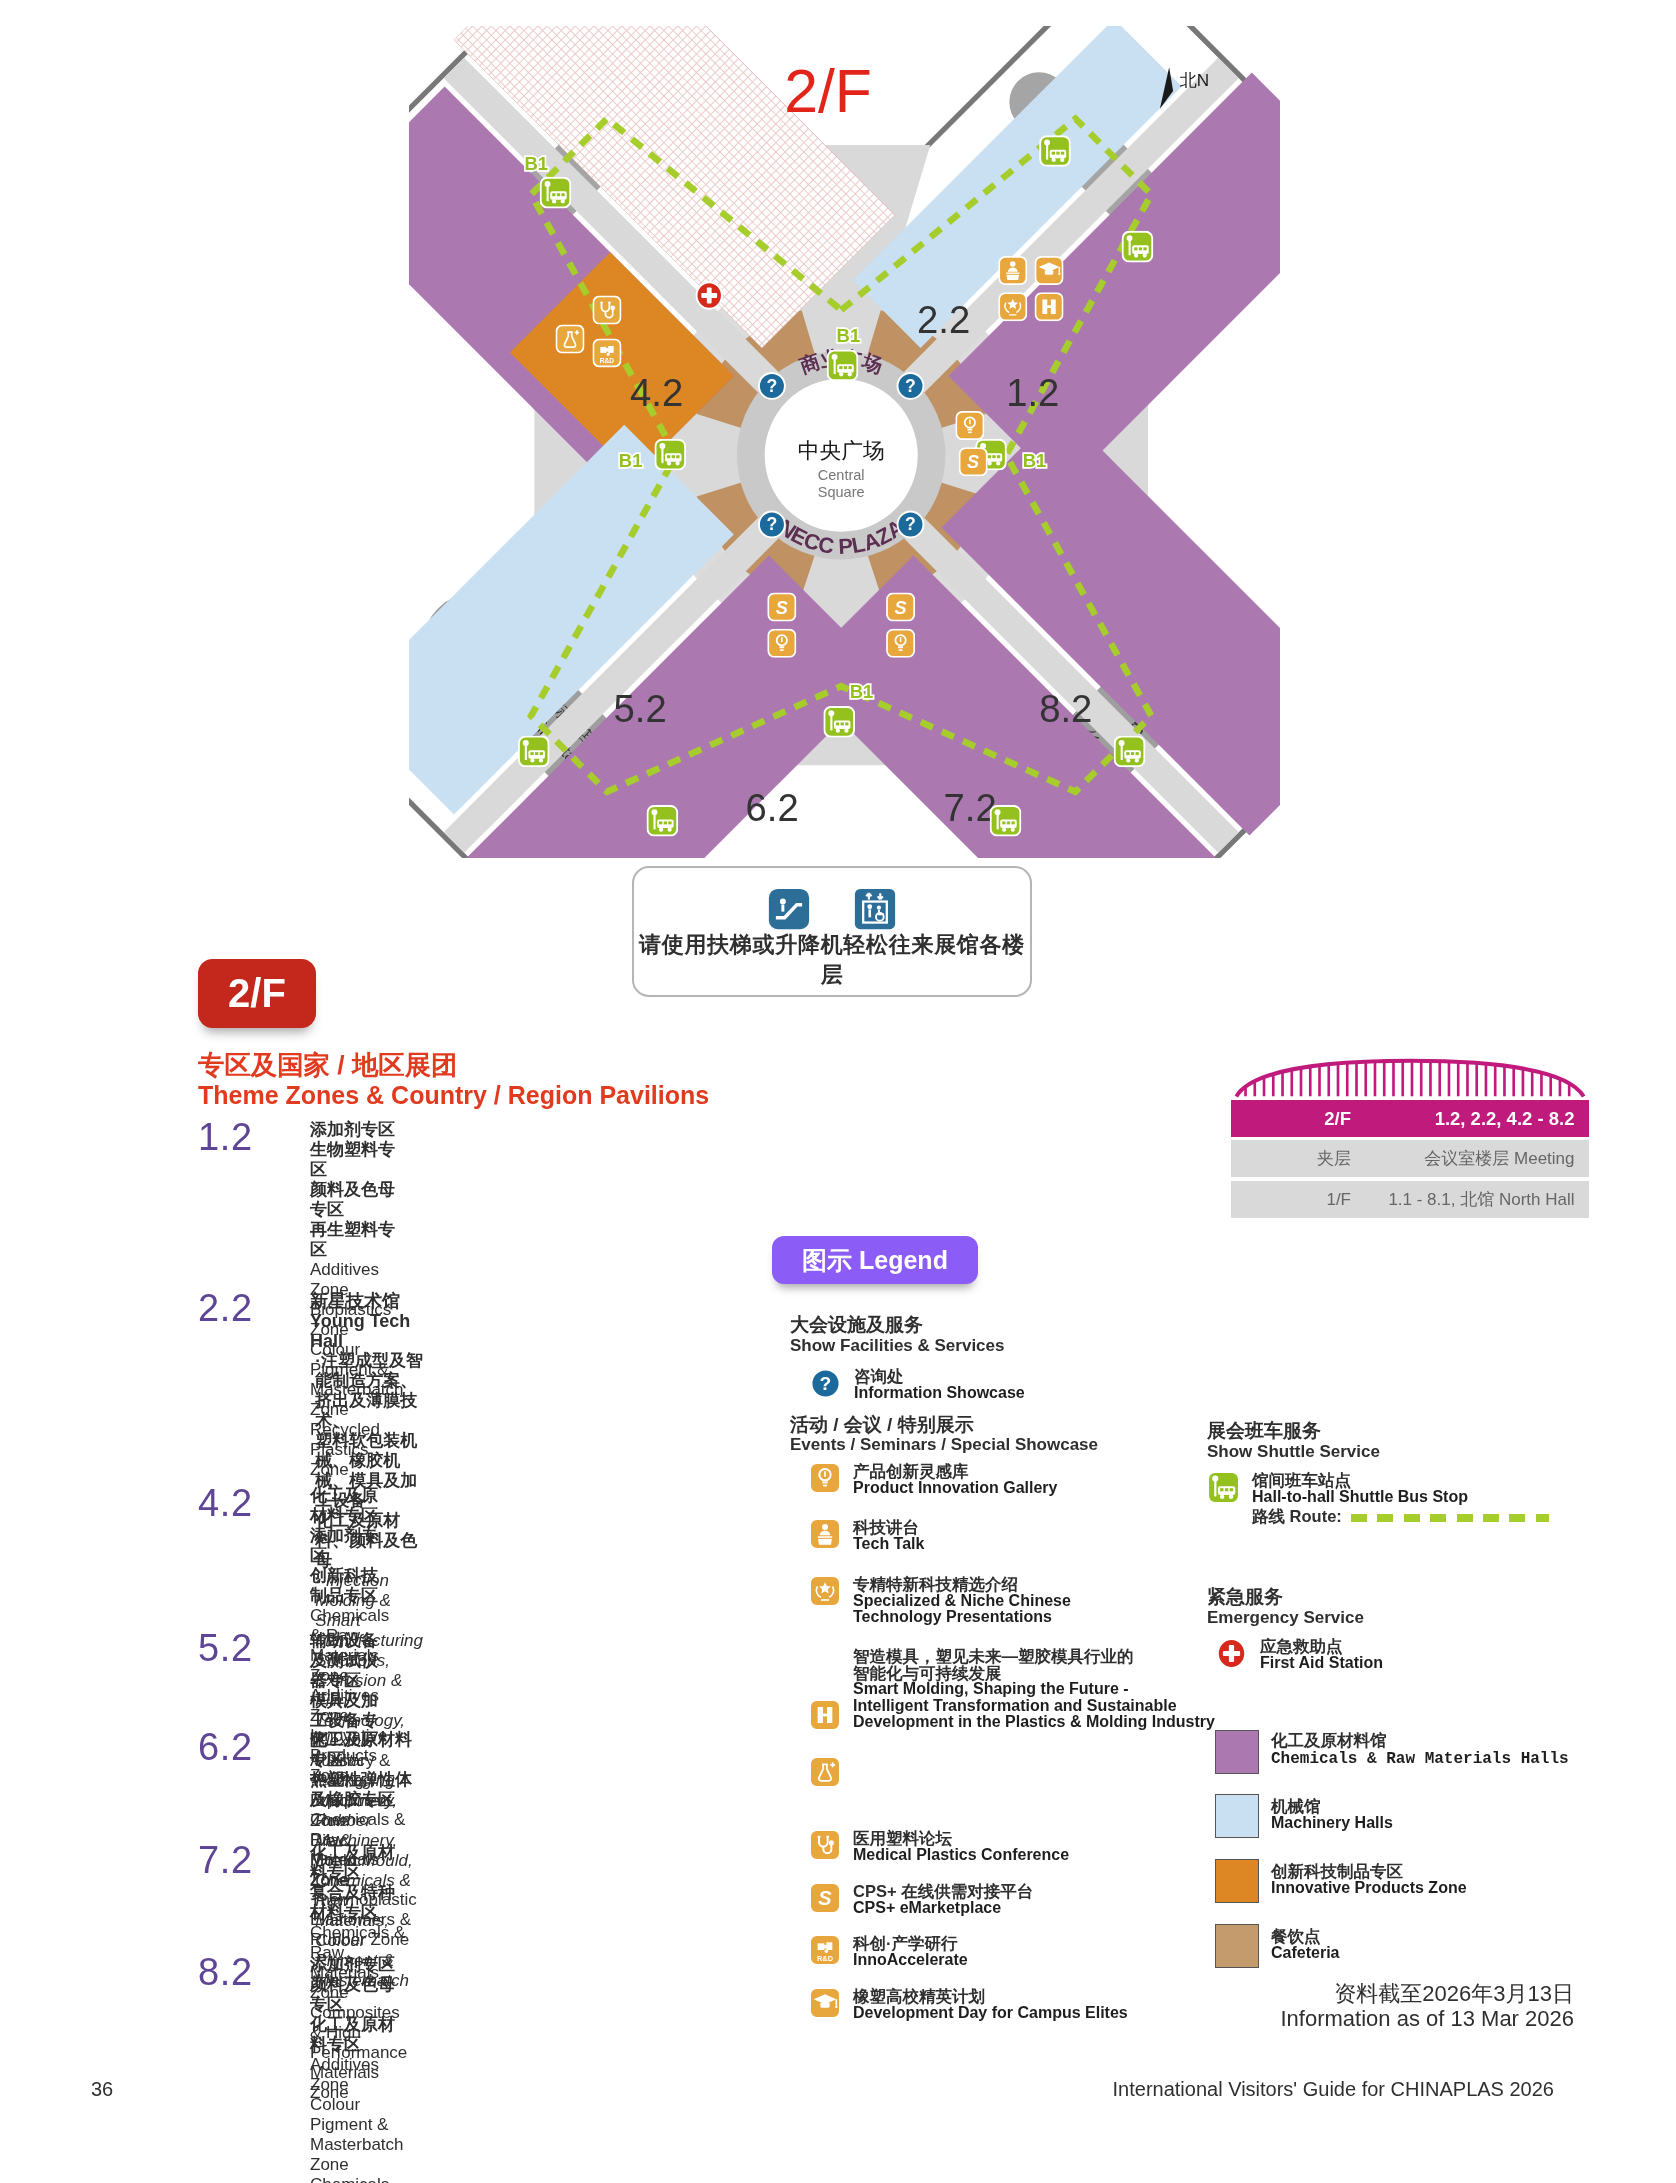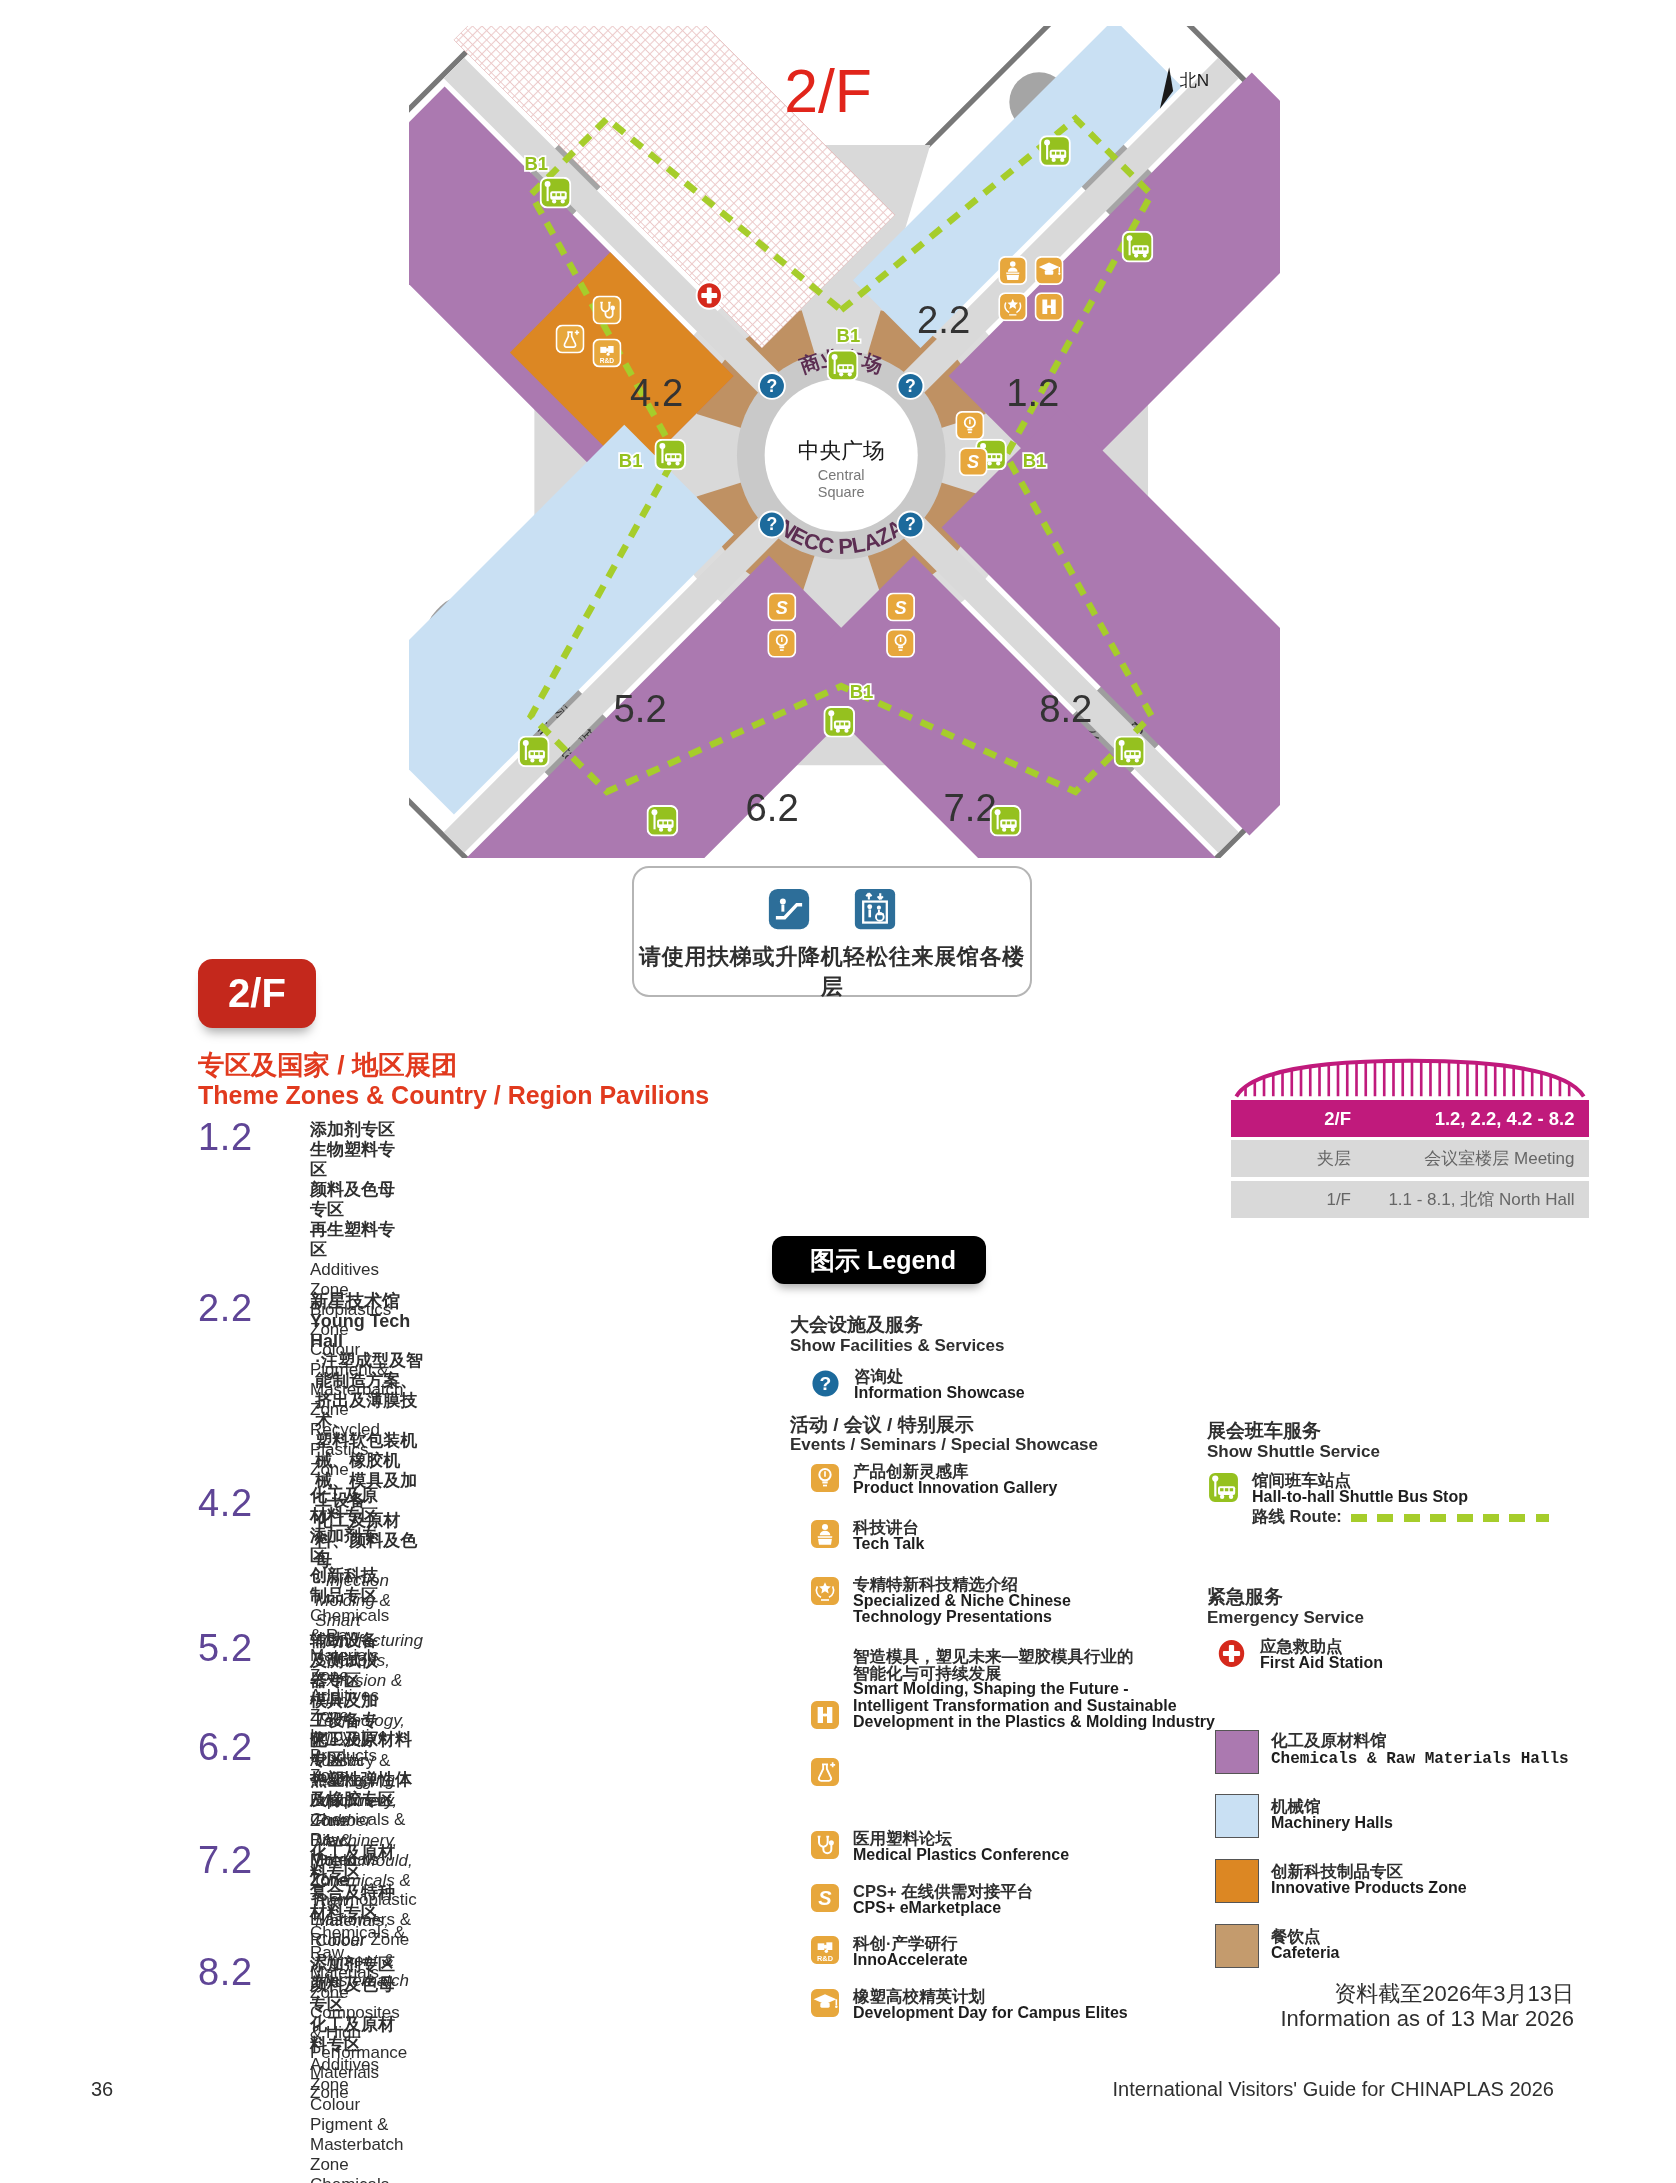--- a/index.html
+++ b/index.html
@@ -2,21 +2,21 @@
 <html style="font-size:10.6px"><head>
 <meta charset="utf-8">
 <style>
   html,body{margin:0;padding:0;background:#fff;}
   body{width:1676px;height:2183px;position:relative;font-family:"Liberation Sans","DejaVu Sans",sans-serif;color:#2f2f2f;}
   .abs{position:absolute;}
   .ml{white-space:pre-line;}
   
   .notice{left:632px;top:866px;width:396px;height:127px;border:2px solid #b5b5b5;border-radius:17px;text-align:center;}
   .notice .icons{margin-top:20px;display:flex;justify-content:center;gap:44px;}
-  .notice .cn{font-size:22px;font-weight:bold;margin-top:12px;letter-spacing:0.7px;}
+  .notice .cn{font-size:22px;font-weight:bold;letter-spacing:0.7px;}
   .notice .en{font-size:18px;margin-top:4px;color:#1a1a1a;}
   
   .floor-badge{left:198px;top:959px;width:118px;height:69px;background:#c4281c;border-radius:14.5px;color:#fff;
     font-size:40px;font-weight:bold;display:flex;align-items:center;justify-content:center;
     box-shadow:0 9.2px 10.6px -5.3px rgba(0,0,0,.35);}
   .sec-head-cn{left:198px;top:1048px;font-size:26.4px;font-weight:bold;color:#e13a1e;}
   .sec-head-en{left:198px;top:1081px;font-size:25px;font-weight:bold;color:#e13a1e;}
   .zone{position:absolute;left:198px;}
   .zone .no{position:absolute;left:0;top:0;font-size:38px;color:#5f4596;letter-spacing:0.7px;}
   .zone .body{position:absolute;left:112px;top:4px;font-size:17px;line-height:20px;}
@@ -28,23 +28,23 @@
   .ftable{left:1231px;top:1054px;width:358px;}
   .ftable .row{display:flex;margin-top:3.3px;}
   .ftable .c1{width:132px;text-align:right;padding:0 12px 0 0;box-sizing:border-box;}
   .ftable .c2{flex:1;text-align:right;padding-right:14.5px;margin-left:3.3px;}
   .ftable .hdr{background:#c01a7c;color:#fff;font-weight:bold;font-size:18.5px;height:37px;line-height:37px;margin-top:0;}
   .ftable .hdr .c1,.ftable .hdr .c2{background:#c01a7c;}
   .ftable .r{background:#d9d9d9;color:#666;font-size:17px;height:37px;line-height:37px;}
   .ftable .r .c1,.ftable .r .c2{background:#d9d9d9;}
   .ftable .c1{background:inherit;}
   
-  .legend-badge{left:772px;top:1236px;width:206px;height:48px;background:#000000;border-radius:12px;color:#fff;
+  .legend-badge{left:772px;top:1236px;width:206px;height:48px;background:#8b5cf6;border-radius:12px;color:#fff;
     font-size:25px;font-weight:bold;display:flex;align-items:center;justify-content:center;
-    box-shadow:0 8px 9.2px -4.6px rgba(0,0,0,.35);padding-left:8px;}
+    box-shadow:0 8px 9.2px -4.6px rgba(0,0,0,.35);}
   .lhead-cn{font-size:19px;font-weight:bold;}
   .lhead-en{font-size:17px;font-weight:bold;}
   .litem{position:absolute;display:flex;gap:12px;}
   .litem .ic{flex:0 0 auto;}
   .litem .tx{font-size:16px;line-height:16.5px;padding-top:1.3px;}
   .litem .tcn{font-weight:bold;font-size:16.5px;}
   .litem .ten{font-weight:bold;color:#1e1e1e;}
   .swatch{width:42px;height:42px;border:1.3px solid #555;}
   .route-dash{display:inline-block;width:198px;height:8px;margin-left:9.2px;
     background:repeating-linear-gradient(90deg,#a6cd2b 0 16px,transparent 16px 26.4px);}

